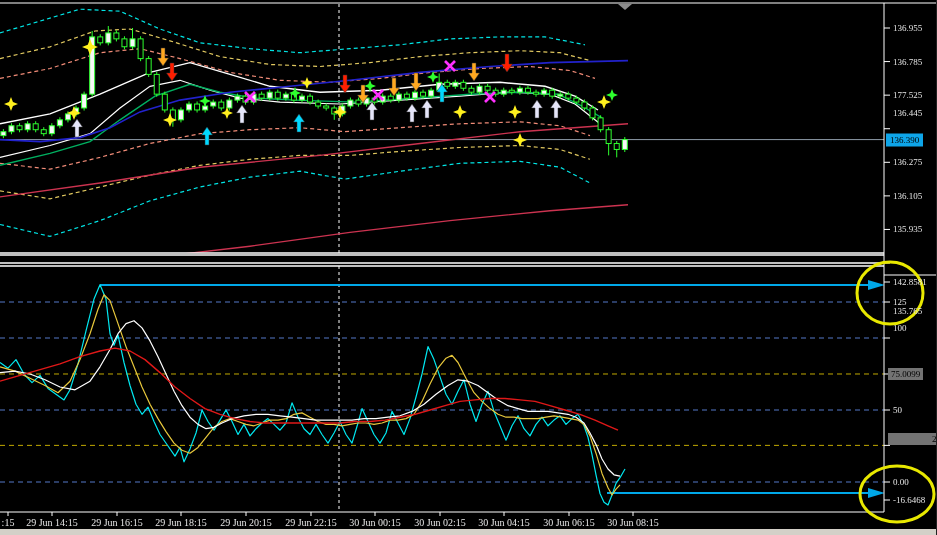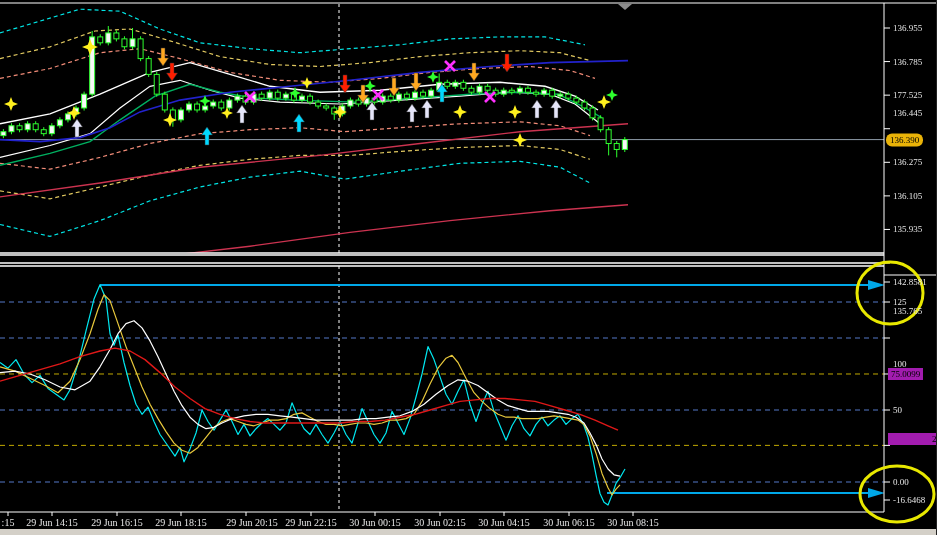--- a/index.html
+++ b/index.html
@@ -1,23 +1,23 @@
 <!DOCTYPE html>
 <html><head>
 <meta charset="utf-8">
 <style>
   html,body{margin:0;padding:0;background:#222;}
   #app{position:relative;width:936px;height:535px;background:#000;overflow:hidden;
        font-family:Liberation Serif, serif;}
   #chart-canvas{position:absolute;left:0;top:0;}
   .plabel{position:absolute;left:893px;color:#E6E6E6;font-size:9px;line-height:10px;
           transform:translateY(-50%);white-space:nowrap;}
-  .plabel.boxed{background:#a21caf;color:#000;left:888px;padding:1px 3px;}
-  #current-price-box{position:absolute;left:886px;background:#eab308;color:#000;
-          font-size:9px;line-height:11px;padding:1px 4px;transform:translateY(-50%);border-radius:6px;}
+  .plabel.boxed{background:#737373;color:#000;left:888px;padding:1px 3px;}
+  #current-price-box{position:absolute;left:886px;background:#0ea5e9;color:#000;
+          font-size:9px;line-height:11px;padding:1px 4px;transform:translateY(-50%);}
   .tlabel{position:absolute;top:517px;transform:translateX(-50%);color:#E6E6E6;
           font-size:10px;white-space:nowrap;}
   #panel-separator{position:absolute;left:0;top:253px;width:937px;height:13px;cursor:row-resize;}
   #bottom-strip{position:absolute;left:0;top:529px;width:937px;height:6px;background:#D4D0C8;}
 </style>
 </head>
 <body>
 
 <div id="app">
   <svg id="chart-canvas" width="937" height="535">
@@ -323,33 +323,33 @@
       <div class="plabel" style="top: 113px;">136.445</div>
       <div class="plabel" style="top: 162.3px;">136.275</div>
       <div class="plabel" style="top: 195.875px;">136.105</div>
       <div class="plabel" style="top: 229.45px;">135.935</div>
       <div class="plabel" style="top: 263.025px; margin-top: 48px;">135.765</div>
     </div>
   <div id="current-price-box" style="top: 139.588px;">136.390</div>
   <div id="osc-axis">
       <div class="plabel" style="top: 282px;">142.8581</div>
       <div class="plabel" style="top: 302px;">125</div>
-      <div class="plabel" style="top: 328px; margin-top: 36px;">100</div>
+      <div class="plabel" style="top: 328px;">100</div>
       <div class="plabel boxed" style="top: 373.986px;">75.0099</div>
       <div class="plabel" style="top: 410px;">50</div>
       <div class="plabel boxed" style="top: 439px; padding-left: 44px;">25.4302</div>
       <div class="plabel" style="top: 482px;">0.00</div>
       <div class="plabel" style="top: 500px;">-16.6468</div>
     </div>
   <div id="time-axis">
       <div class="tlabel" style="left: 8px;">:15</div>
       <div class="tlabel" style="left: 52px;">29 Jun 14:15</div>
       <div class="tlabel" style="left: 117px;">29 Jun 16:15</div>
       <div class="tlabel" style="left: 181px;">29 Jun 18:15</div>
-      <div class="tlabel" style="left: 252px;">29 Jun 20:15</div>
+      <div class="tlabel" style="left: 246px;">29 Jun 20:15</div>
       <div class="tlabel" style="left: 311px;">29 Jun 22:15</div>
       <div class="tlabel" style="left: 375px;">30 Jun 00:15</div>
       <div class="tlabel" style="left: 440px;">30 Jun 02:15</div>
       <div class="tlabel" style="left: 504px;">30 Jun 04:15</div>
       <div class="tlabel" style="left: 569px;">30 Jun 06:15</div>
       <div class="tlabel" style="left: 633px;">30 Jun 08:15</div>
     </div>
   <div id="panel-separator"></div>
   <div id="bottom-strip"></div>
 </div>

